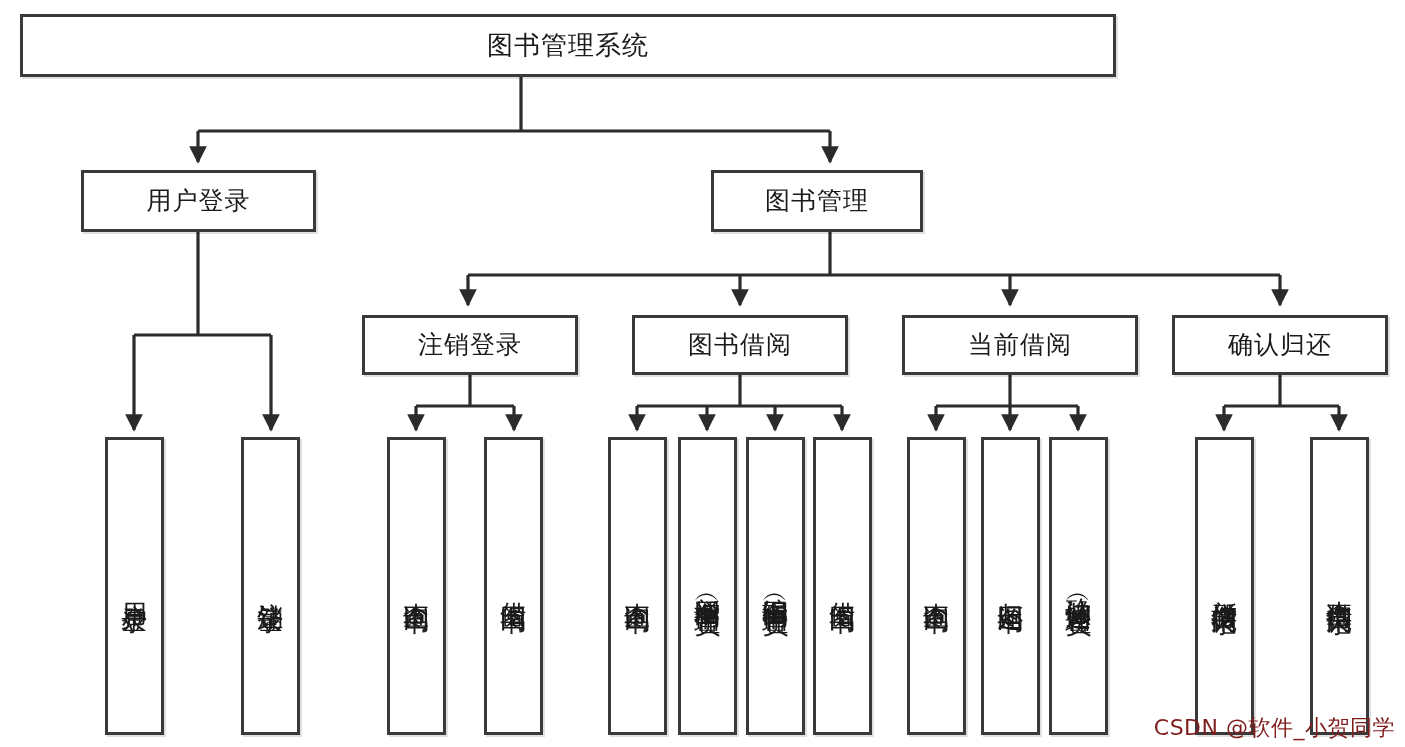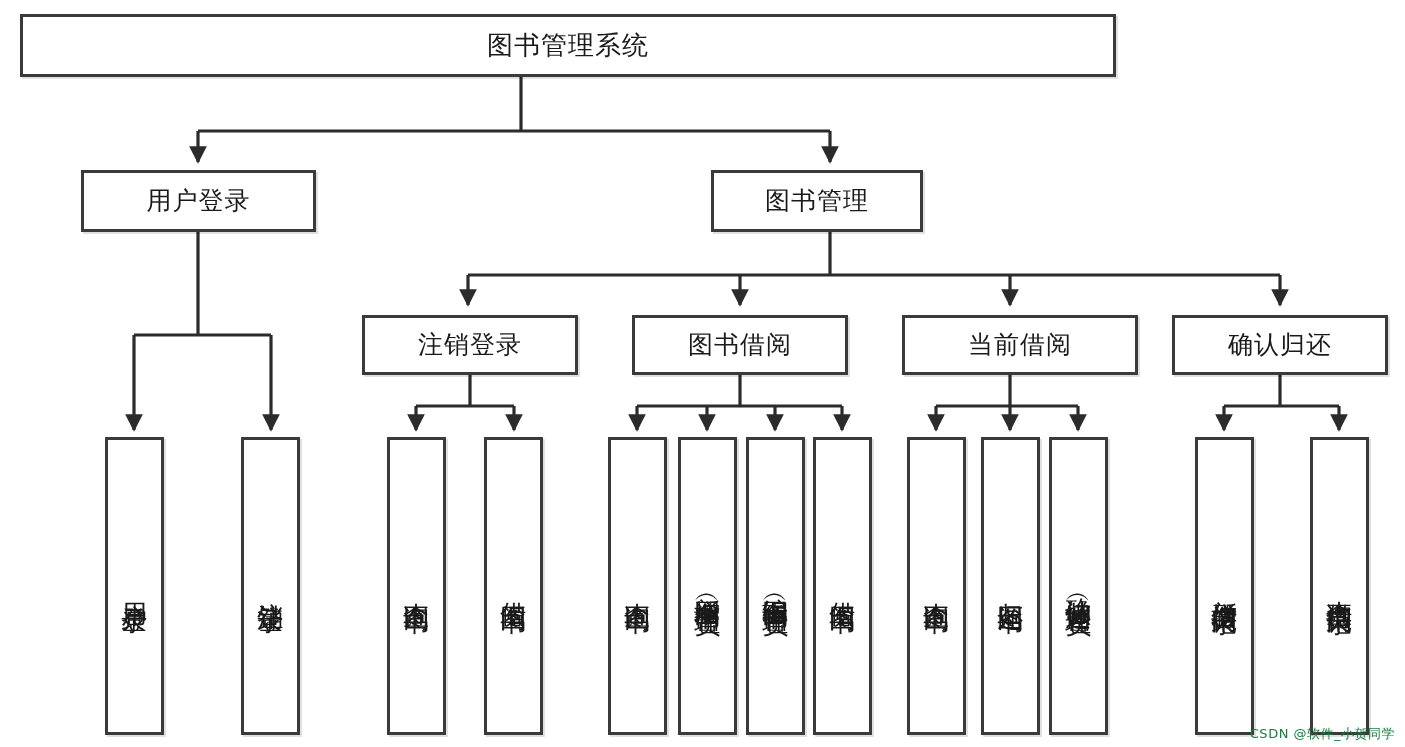--- a/index.html
+++ b/index.html
@@ -62,22 +62,22 @@
     text-orientation: upright;
     font-size: 26px;
     line-height: 1.18;
     letter-spacing: 2px;
     max-height: 100%;
   }
   .watermark {
     position: absolute;
     right: 10px;
     bottom: 4px;
-    font-size: 13px;
-    color: #15803d;
+    font-size: 22px;
+    color: #7f1d1d;
     letter-spacing: 0.5px;
     white-space: nowrap;
     user-select: none;
   }
 </style>
 </head>
 <body>
 
 <div id="diagram-canvas">
 

